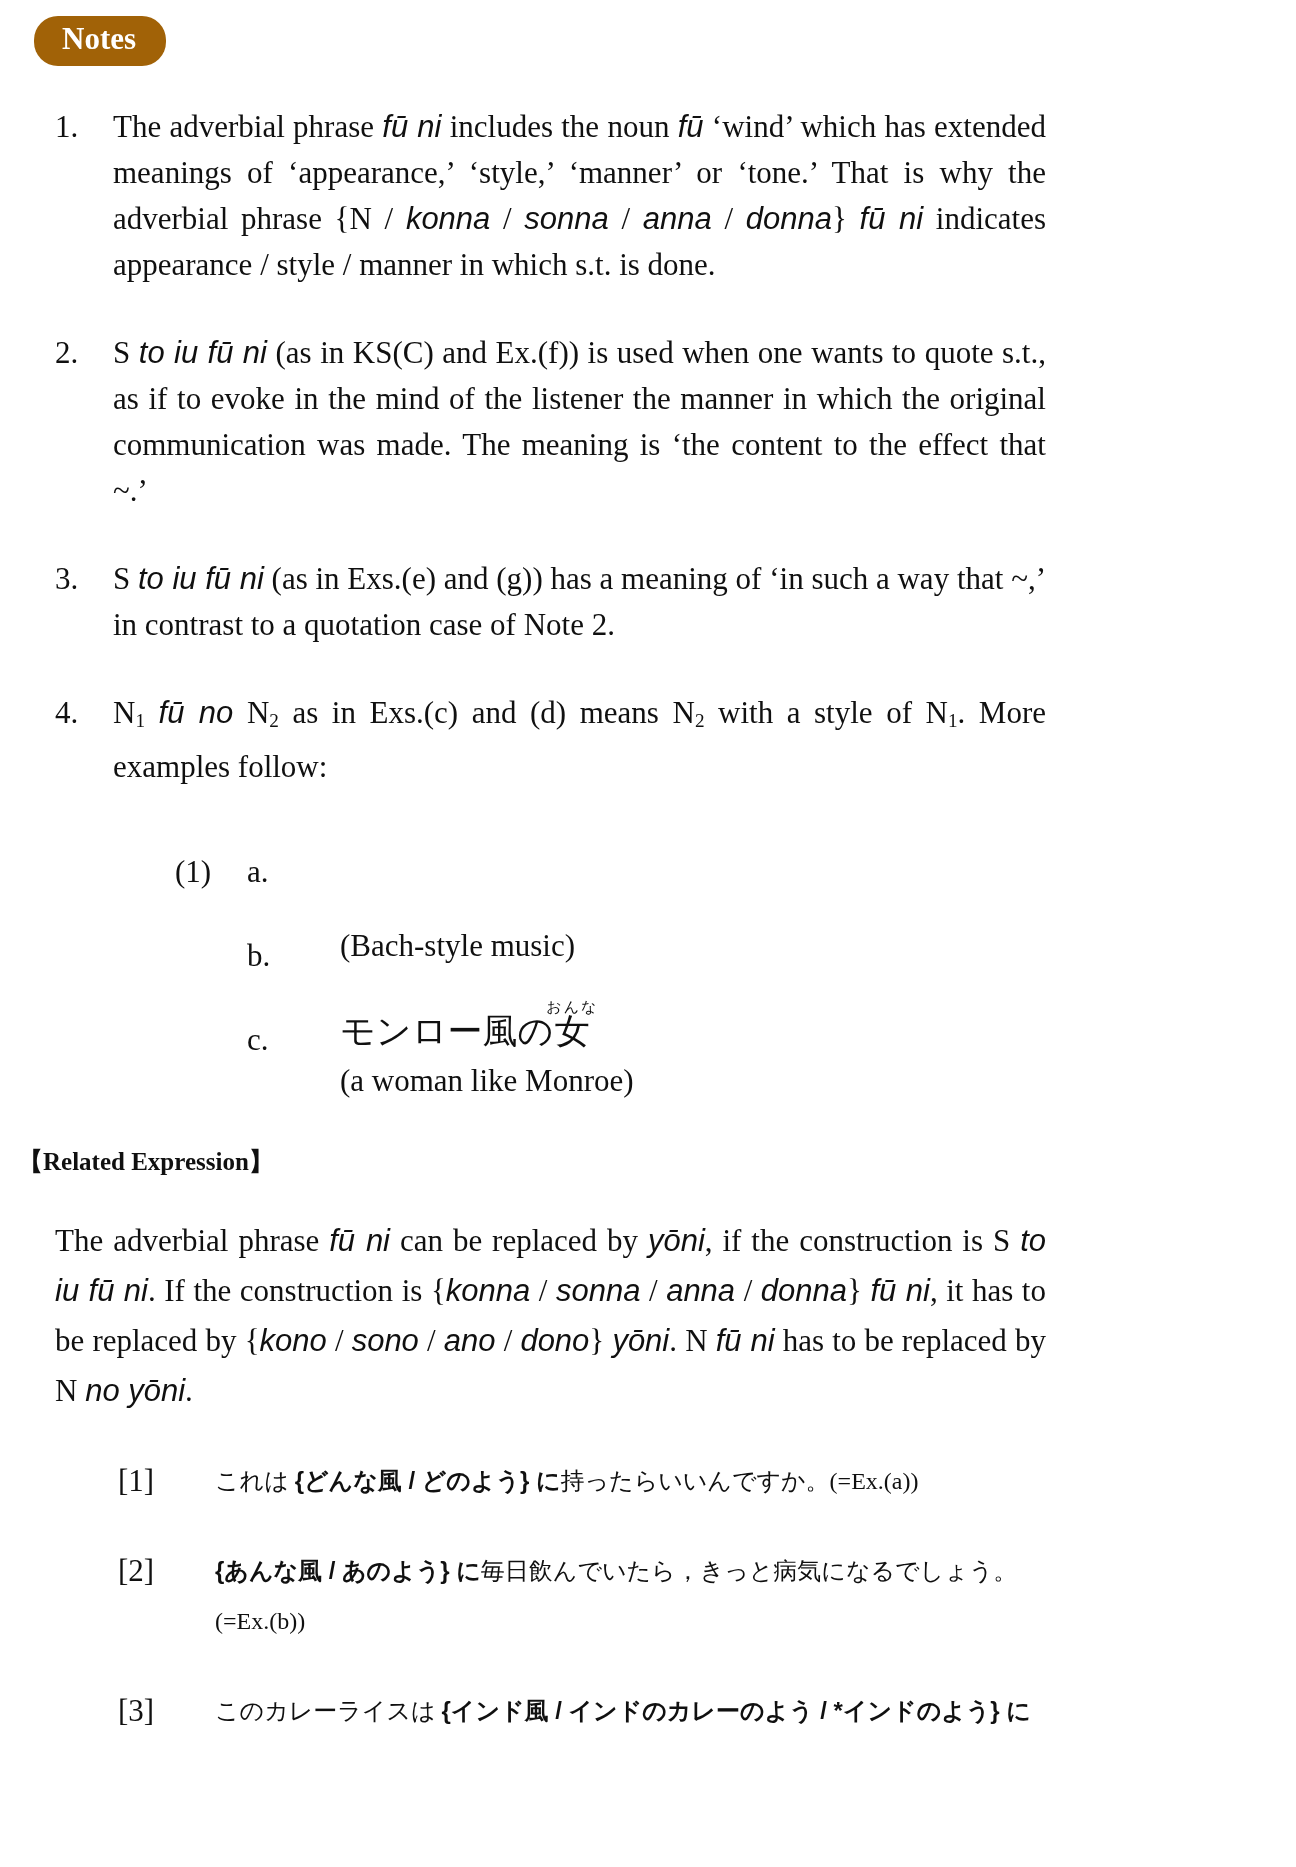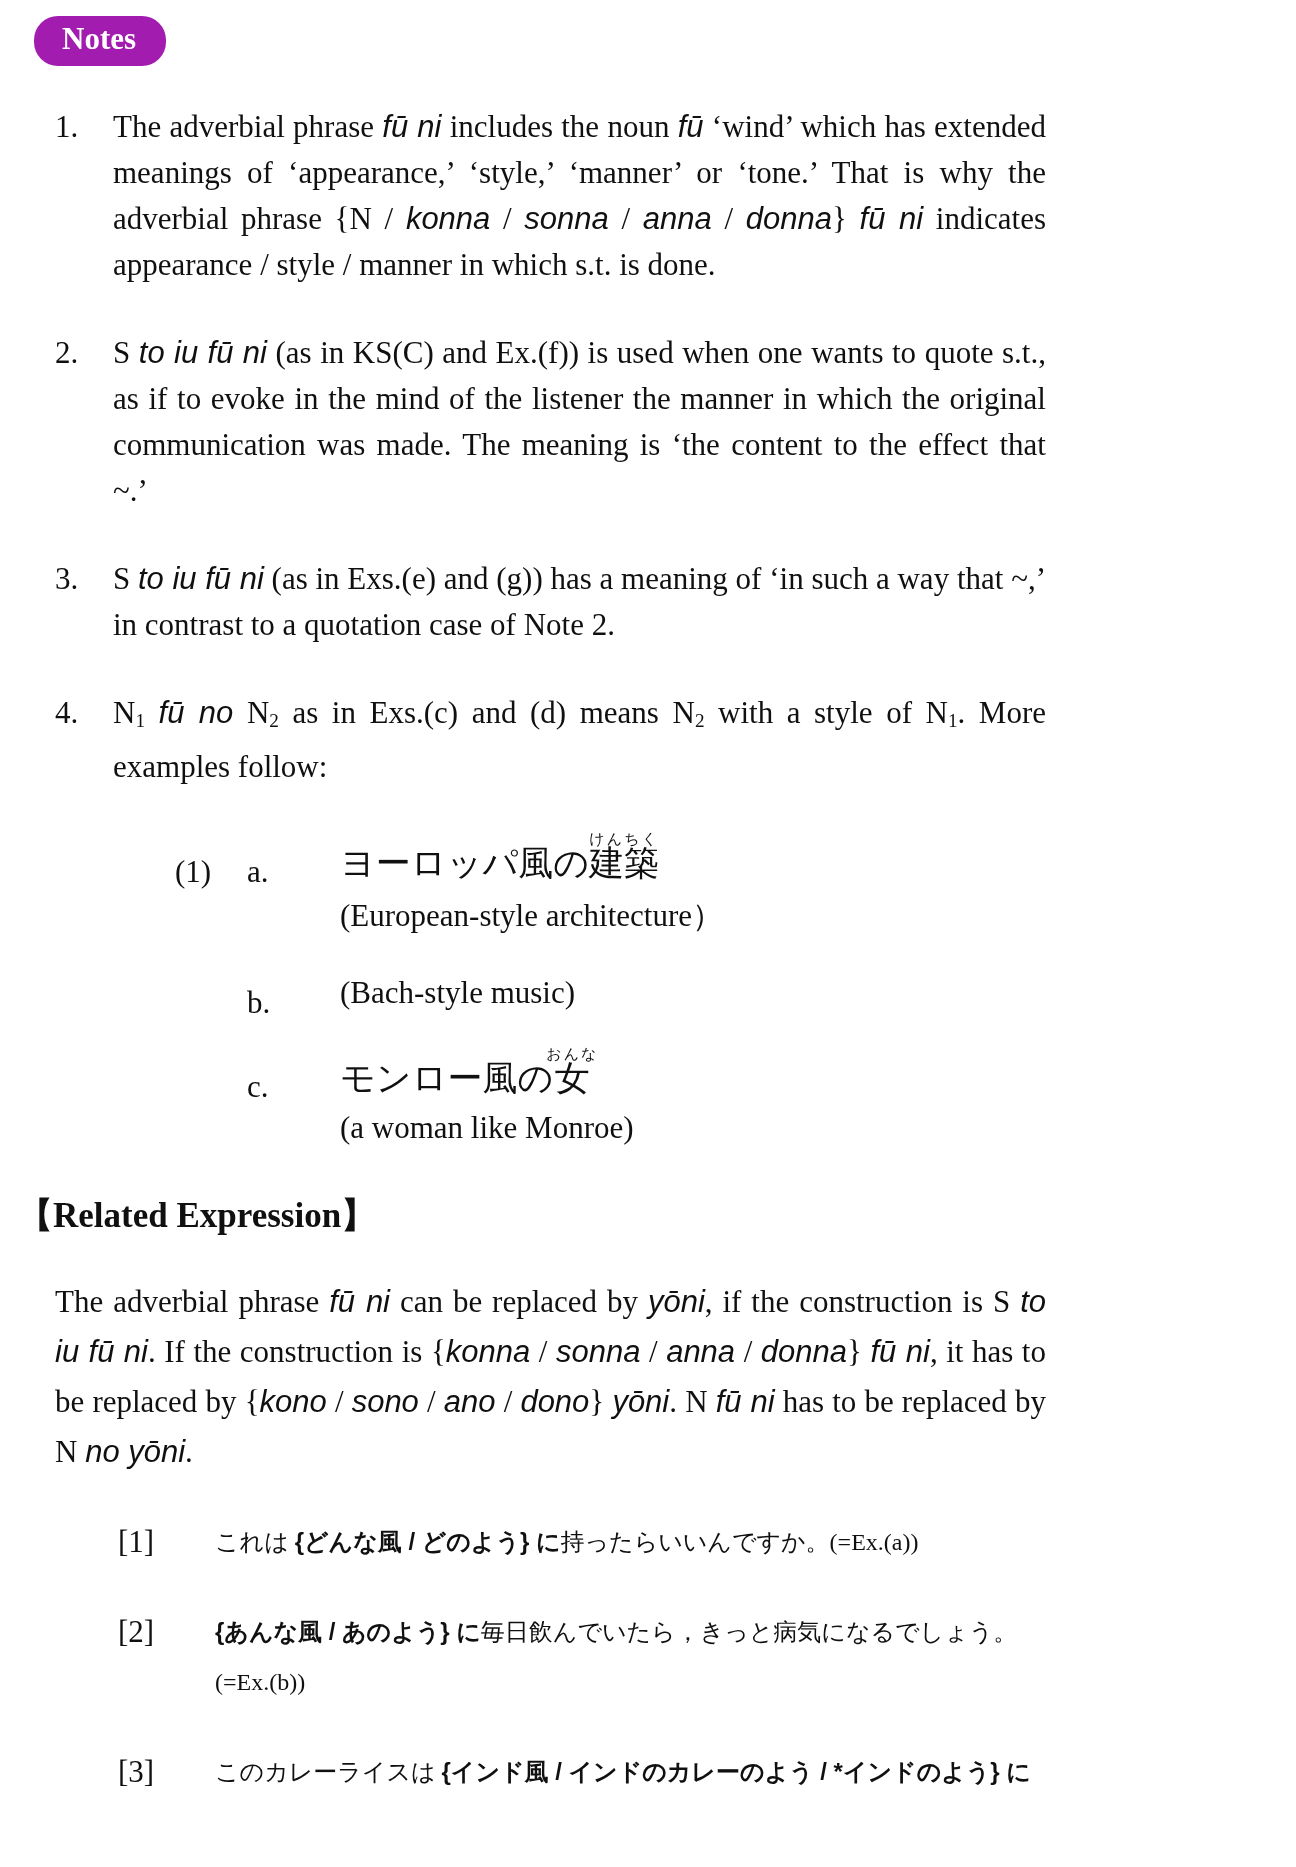--- a/index.html
+++ b/index.html
@@ -5,21 +5,21 @@
   html,body { margin:0; padding:0; }
   body {
     width:1296px; height:1867px; overflow:hidden;
     background:#ffffff; color:#101010;
     font-family:"Liberation Serif", serif;
   }
   .page { padding:16px 0 0 32px; width:1014px; }
 
   
   .badge {
-    display:inline-block; background:#a21caf; color:#ffffff;
+    display:inline-block; background:#a16207; color:#ffffff;
     border-radius:24px; padding:5px 30px 9px 28px;
     font-size:31px; font-weight:bold; margin-left:2px;
   }
 
   
   .notes-list { margin-top:38px; }
   .note { display:flex; margin-bottom:42px; }
   .note-num { flex:none; width:81px; box-sizing:border-box; padding-left:23px;
               font-size:31px; line-height:46px; }
   .note-body { flex:1; font-size:31px; line-height:46px; text-align:justify; margin:0; }
@@ -27,21 +27,21 @@
   
   .subex { margin:36px 0 0 143px; }
   .subex-row { display:flex; margin-bottom:26px; }
   .group-num  { flex:none; width:72px; font-size:31px; padding-top:22px; }
   .item-label { flex:none; width:93px; font-size:31px; padding-top:22px; }
   .jp-line { font-size:35px; line-height:1.05; white-space:nowrap; }
   .jp-line ruby rt { font-size:15px; line-height:1; letter-spacing:2px; }
   .gloss { font-size:31px; margin-top:12px; }
 
   
-  .re-heading { font-size:35px; font-weight:bold; margin:46px 0 0 -14px; }
+  .re-heading { font-size:25px; font-weight:bold; margin:46px 0 0 -14px; }
   .re-para { font-size:31px; line-height:50px; text-align:justify;
              margin:38px 0 0 0; padding-left:23px; }
   .re-ex { display:flex; margin-top:40px; }
   .re-ex-num { flex:none; margin-left:86px; width:97px; font-size:31px; line-height:50px; }
   .re-ex-body { flex:1; font-size:24px; line-height:50px; margin:0; }
 
   
   .seg-plain { }
   .seg-romaji { font-family:"Liberation Sans", sans-serif; font-style:italic; }
   .seg-sub { font-size:0.62em; vertical-align:-0.22em; }
@@ -73,24 +73,20 @@
     <div class="note">
       <span class="note-num">4.</span>
       <p class="note-body"><span class="seg-plain">N</span><span class="seg-sub">1</span><span class="seg-plain"> </span><span class="seg-romaji">fū no</span><span class="seg-plain"> N</span><span class="seg-sub">2</span><span class="seg-plain"> as in Exs.(c) and (d) means N</span><span class="seg-sub">2</span><span class="seg-plain"> with a style of N</span><span class="seg-sub">1</span><span class="seg-plain">. More examples follow:</span></p>
     </div>
   </div>
 
   <div class="subex">
     <div class="subex-row">
       <span class="group-num">(1)</span>
       <span class="item-label">a.</span>
-      <div>
-        <div class="jp-line"><span>ヨーロッパ風の</span><ruby><span>建築</span><rt>けんちく</rt></ruby></div>
-        <div class="gloss">(European-style architecture）</div>
-      </div>
     </div>
     <div class="subex-row">
       <span class="group-num"></span>
       <span class="item-label">b.</span>
       <div>
         <div class="gloss">(Bach-style music)</div>
       </div>
     </div>
     <div class="subex-row">
       <span class="group-num"></span>

